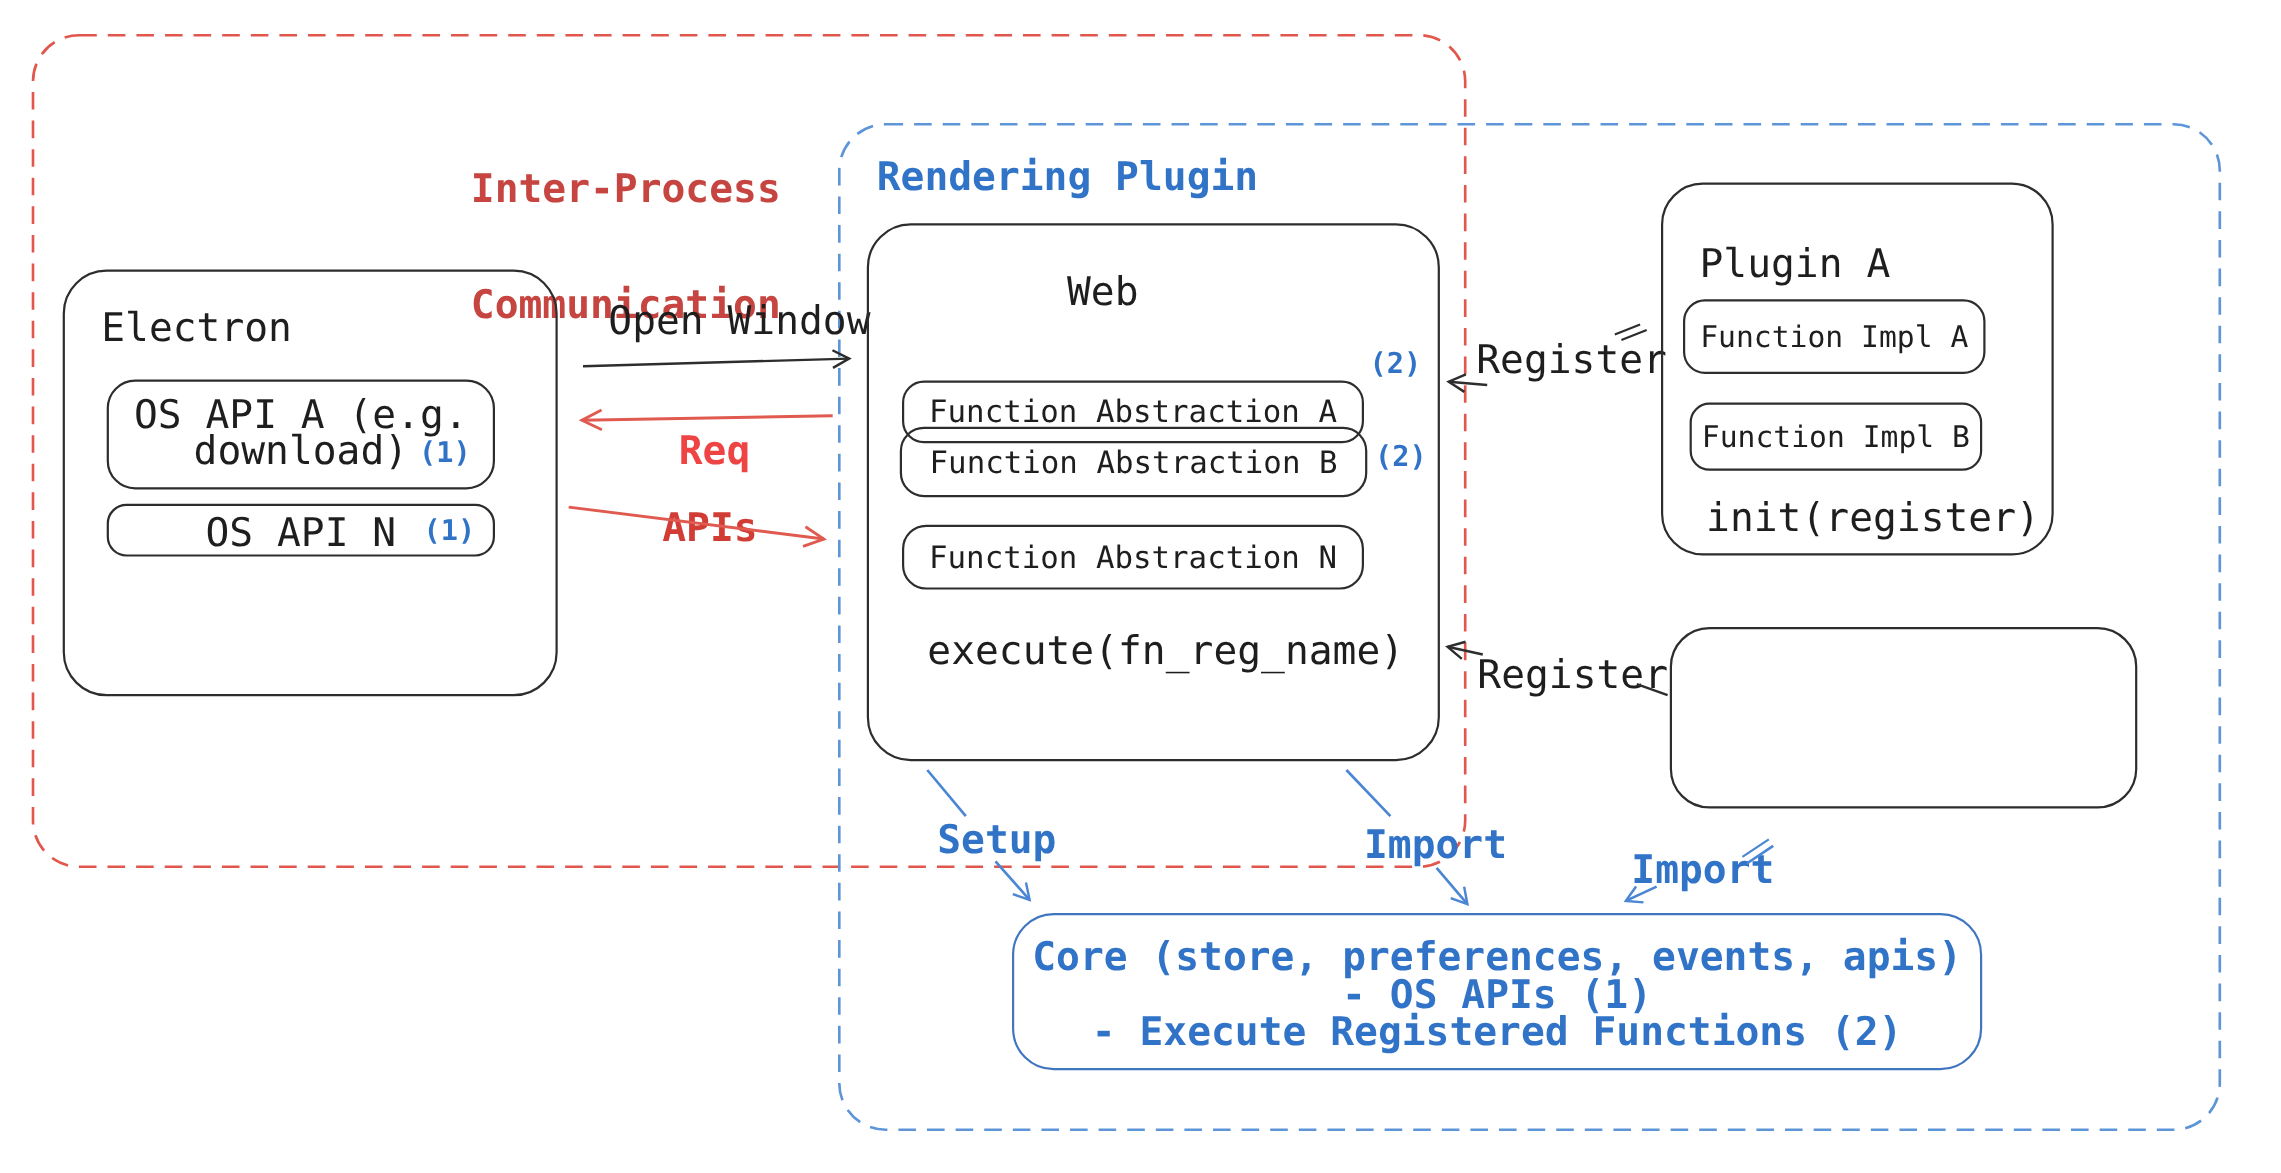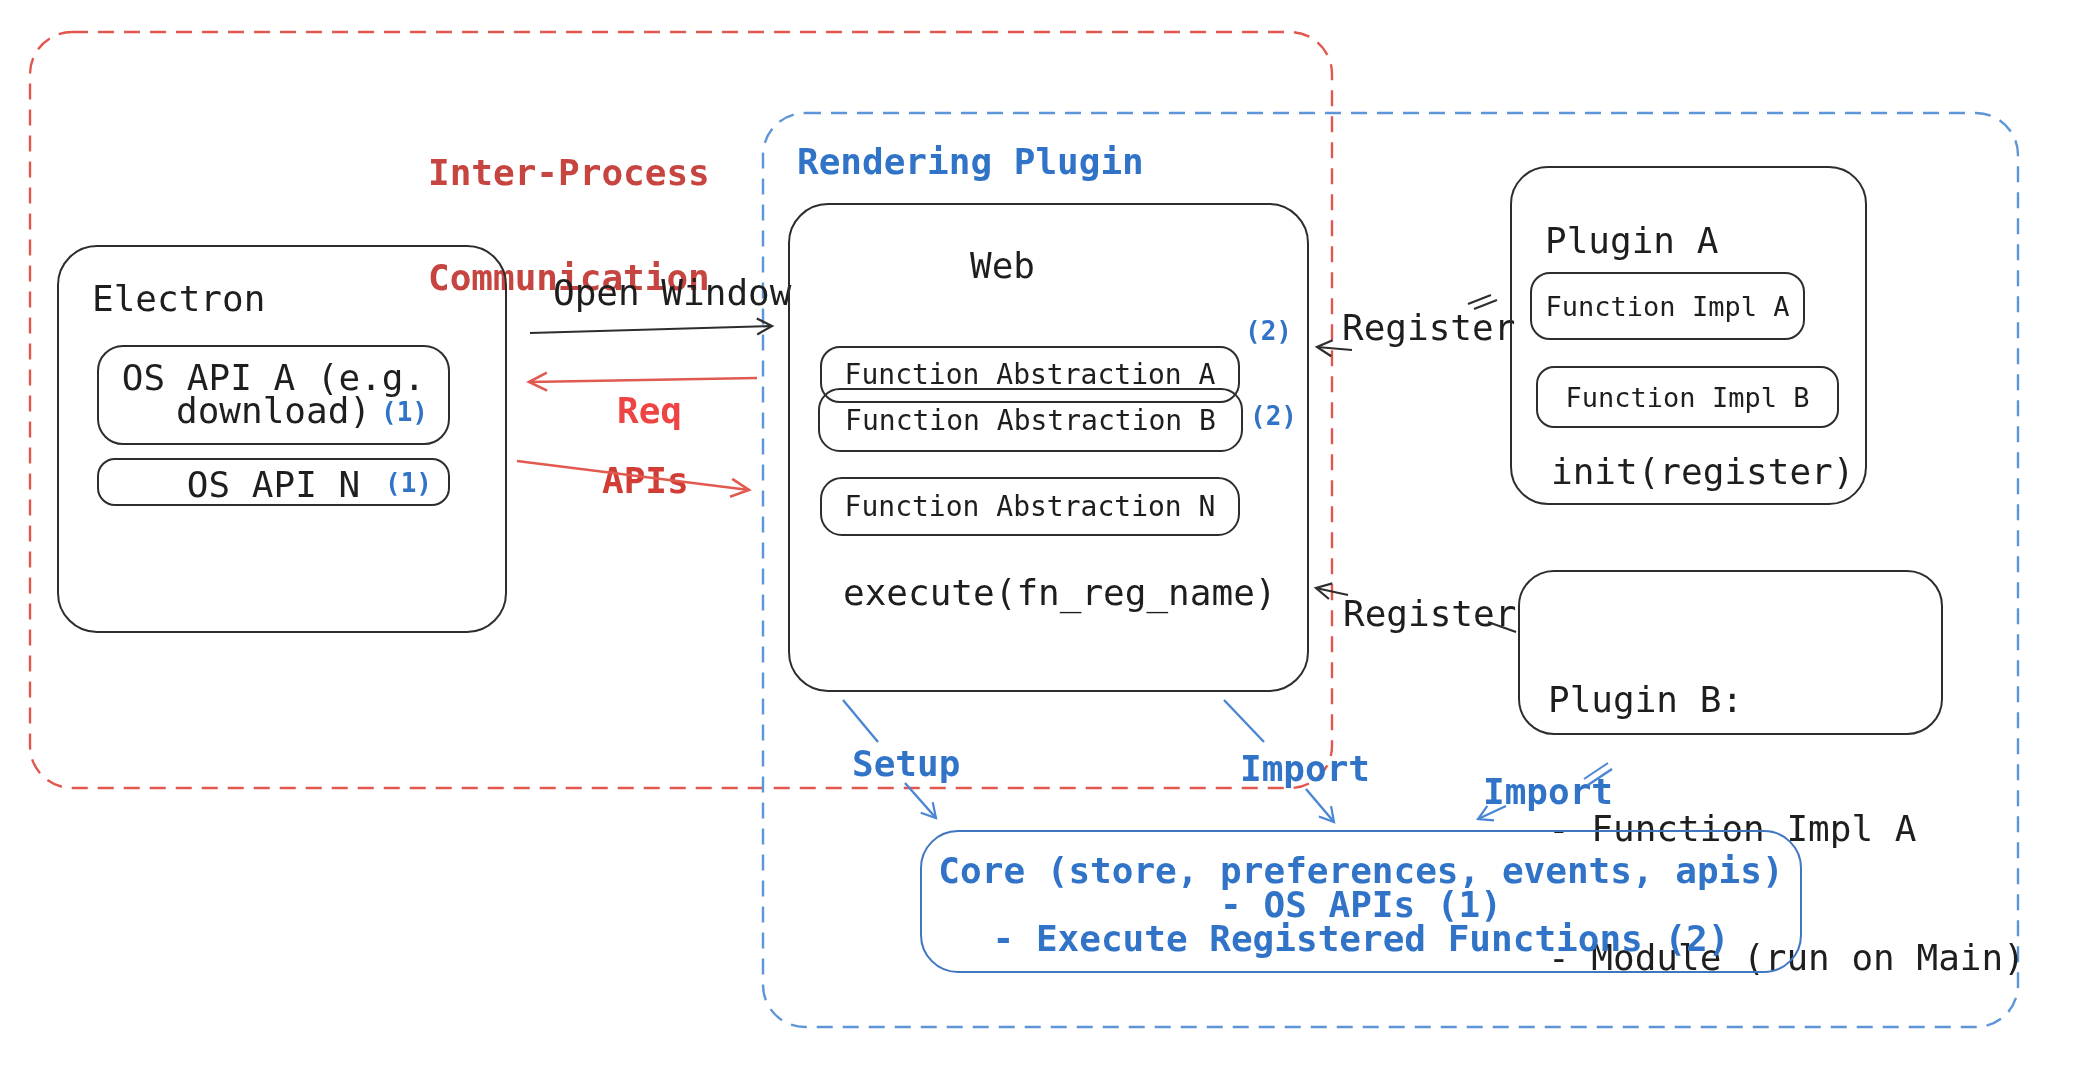--- a/index.html
+++ b/index.html
@@ -88,31 +88,26 @@
   <div class="txt black" style="left:843px;top:576px;">execute(fn_reg_name)</div>
 
   <div class="txt black" style="left:1342px;top:311px;">Register</div>
   <div class="txt black" style="left:1343px;top:597px;">Register</div>
 
   <div class="box" style="left:1510px;top:166px;width:357px;height:339px;border-radius:38px;"></div>
   <div class="txt black" style="left:1545px;top:224px;">Plugin A</div>
   <div class="box flexc" style="left:1530px;top:272px;width:275px;height:68px;border-radius:20px;">
     <span class="inner-label" style="font-size:27px;">Function Impl A</span>
   </div>
-  <div class="box flexc" style="left:1536px;top:366px;width:303px;height:62px;border-radius:18px;">
+  <div class="box flexc" style="left:1536px;top:366px;width:266px;height:62px;border-radius:18px;">
     <span class="inner-label" style="font-size:27px;">Function Impl B</span>
   </div>
   <div class="txt black" style="left:1551px;top:455px;">init(register)</div>
 
   <div class="box" style="left:1518px;top:570px;width:425px;height:165px;border-radius:36px;"></div>
-  <div class="txt black lines" style="left:1548px;top:592px;line-height:43px;">
-    <span>Plugin B:</span>
-    <span>- Function Impl A</span>
-    <span>- Module (run on Main)</span>
-  </div>
 
   <div class="txt blue" style="left:852px;top:747px;">Setup</div>
   <div class="txt blue" style="left:1240px;top:752px;">Import</div>
   <div class="txt blue" style="left:1483px;top:775px;">Import</div>
 
   <div class="box" style="left:920px;top:830px;width:882px;height:143px;border-color:#4076c0;border-radius:38px;"></div>
   <div class="txt blue center lines" style="left:920px;top:854px;width:882px;line-height:34px;">
     <span>Core (store, preferences, events, apis)</span>
     <span>- OS APIs (1)</span>
     <span>- Execute Registered Functions (2)</span>

